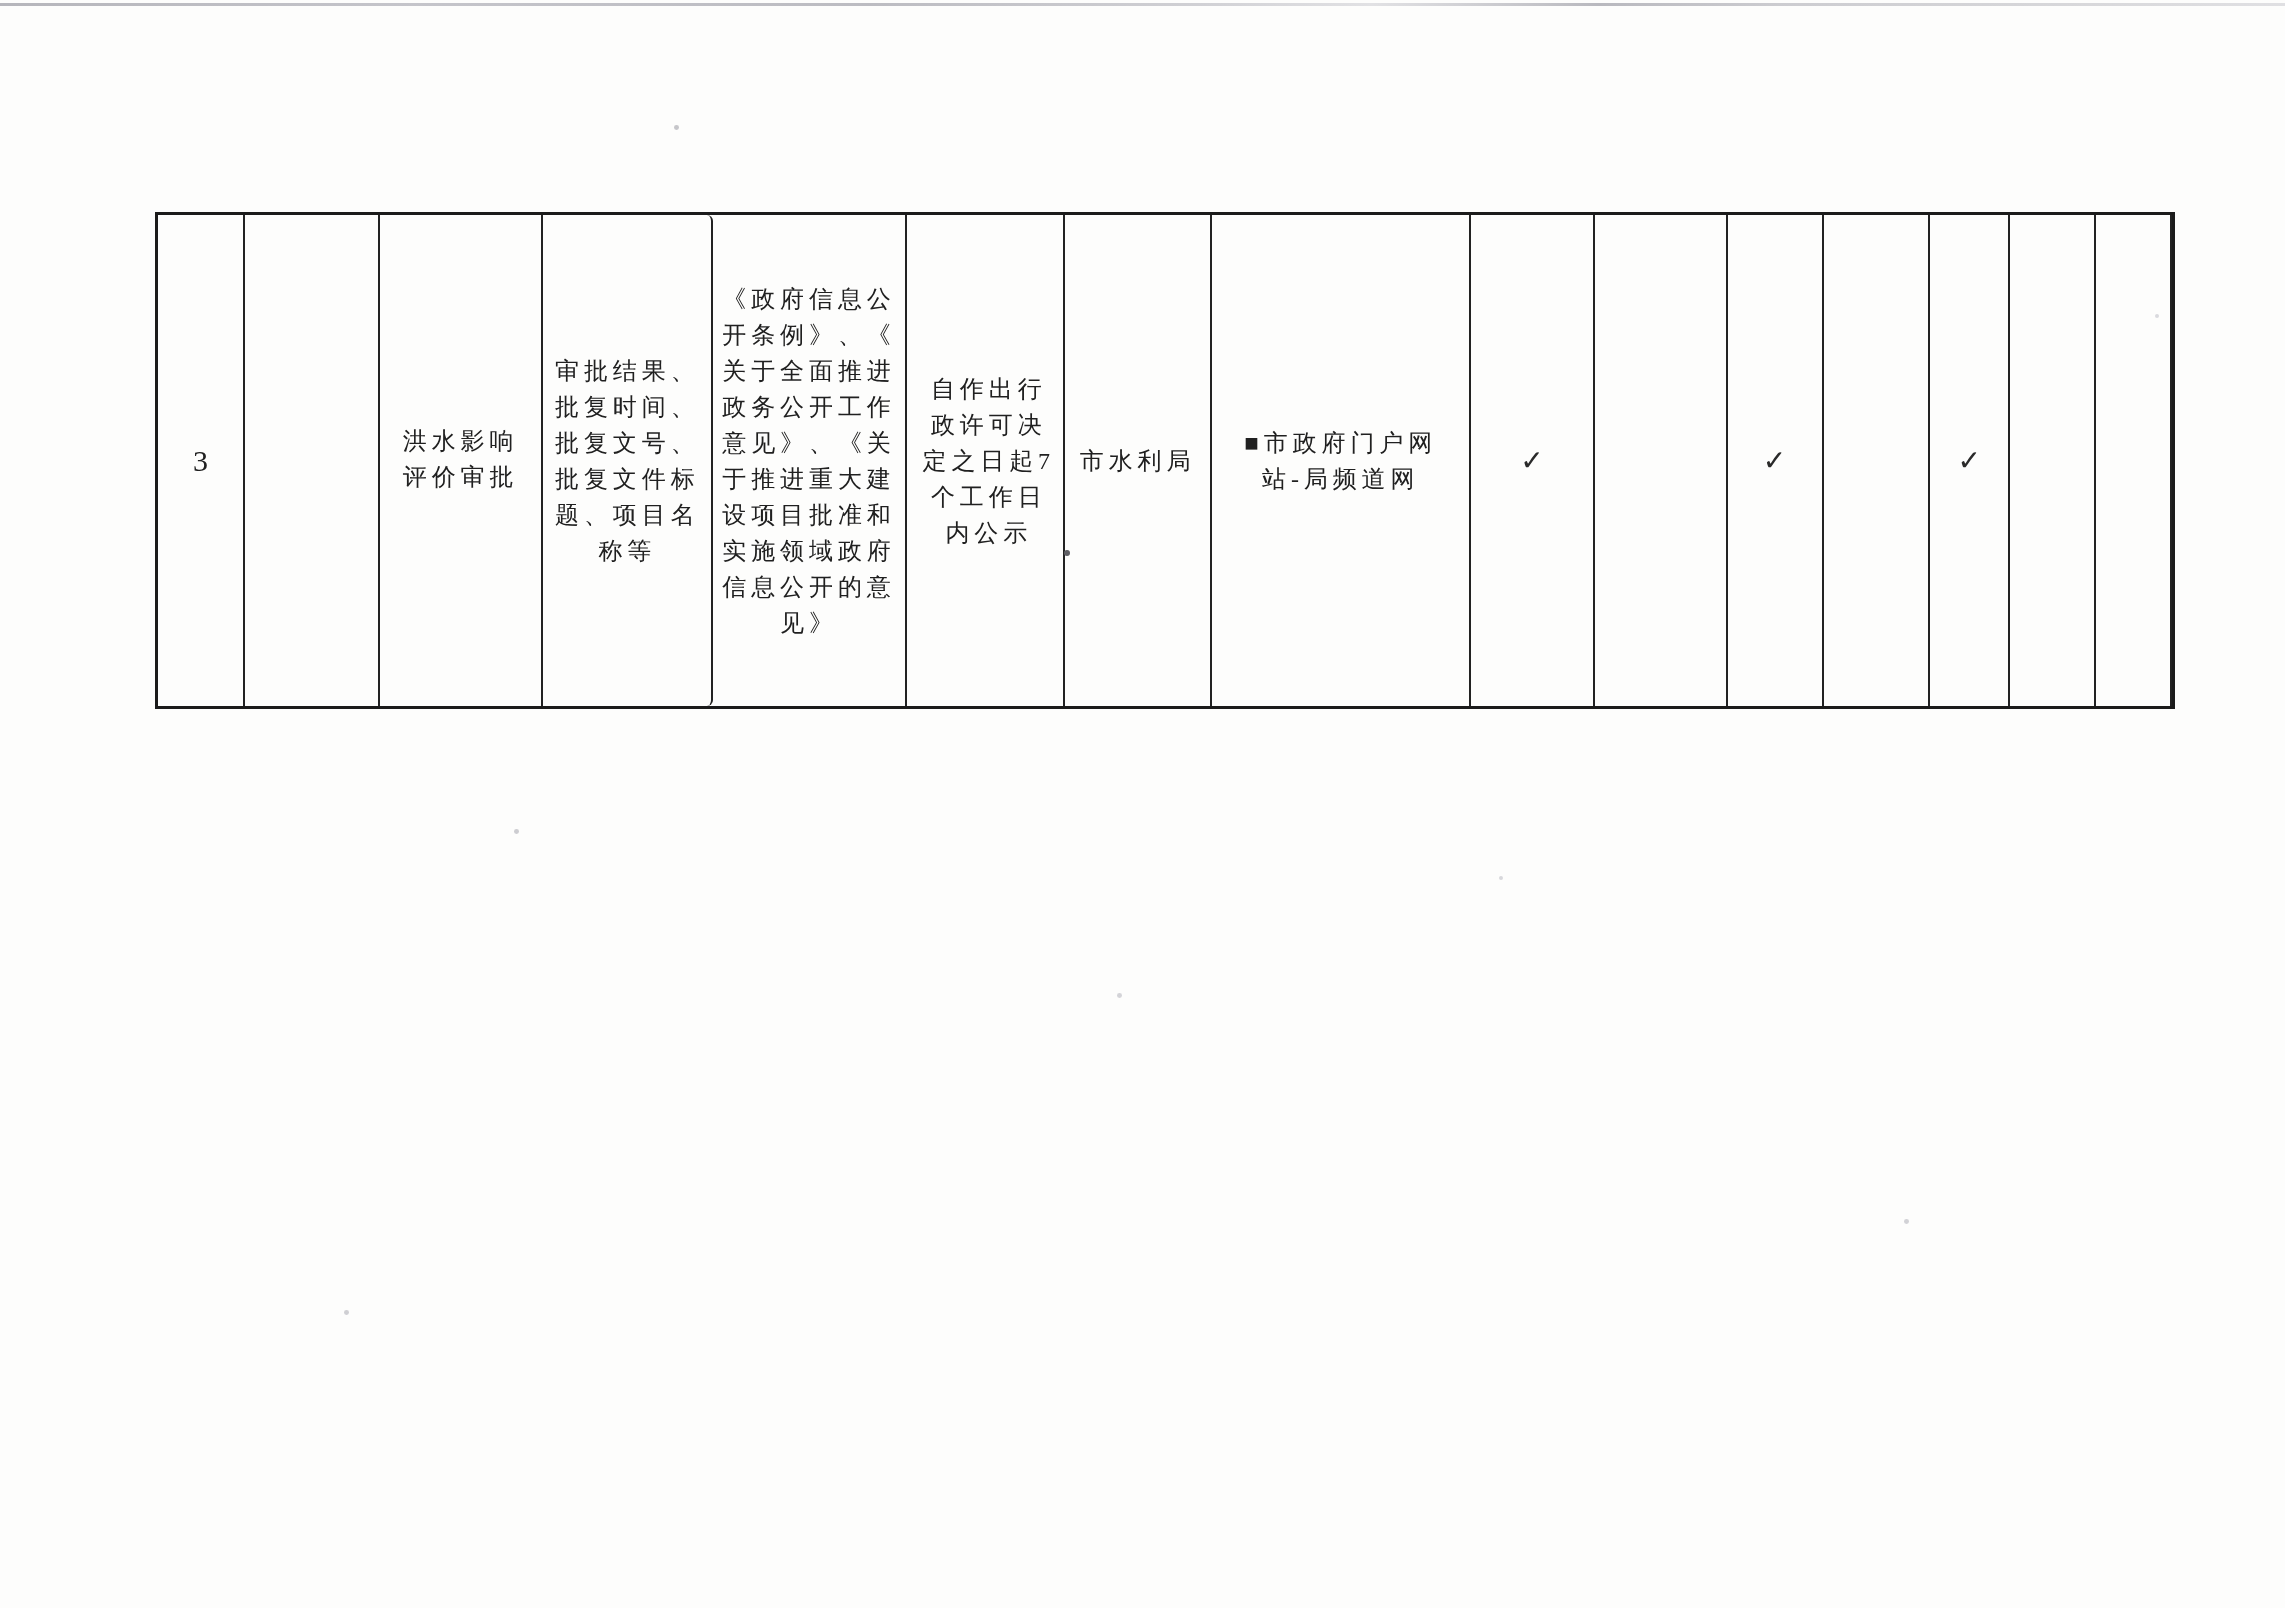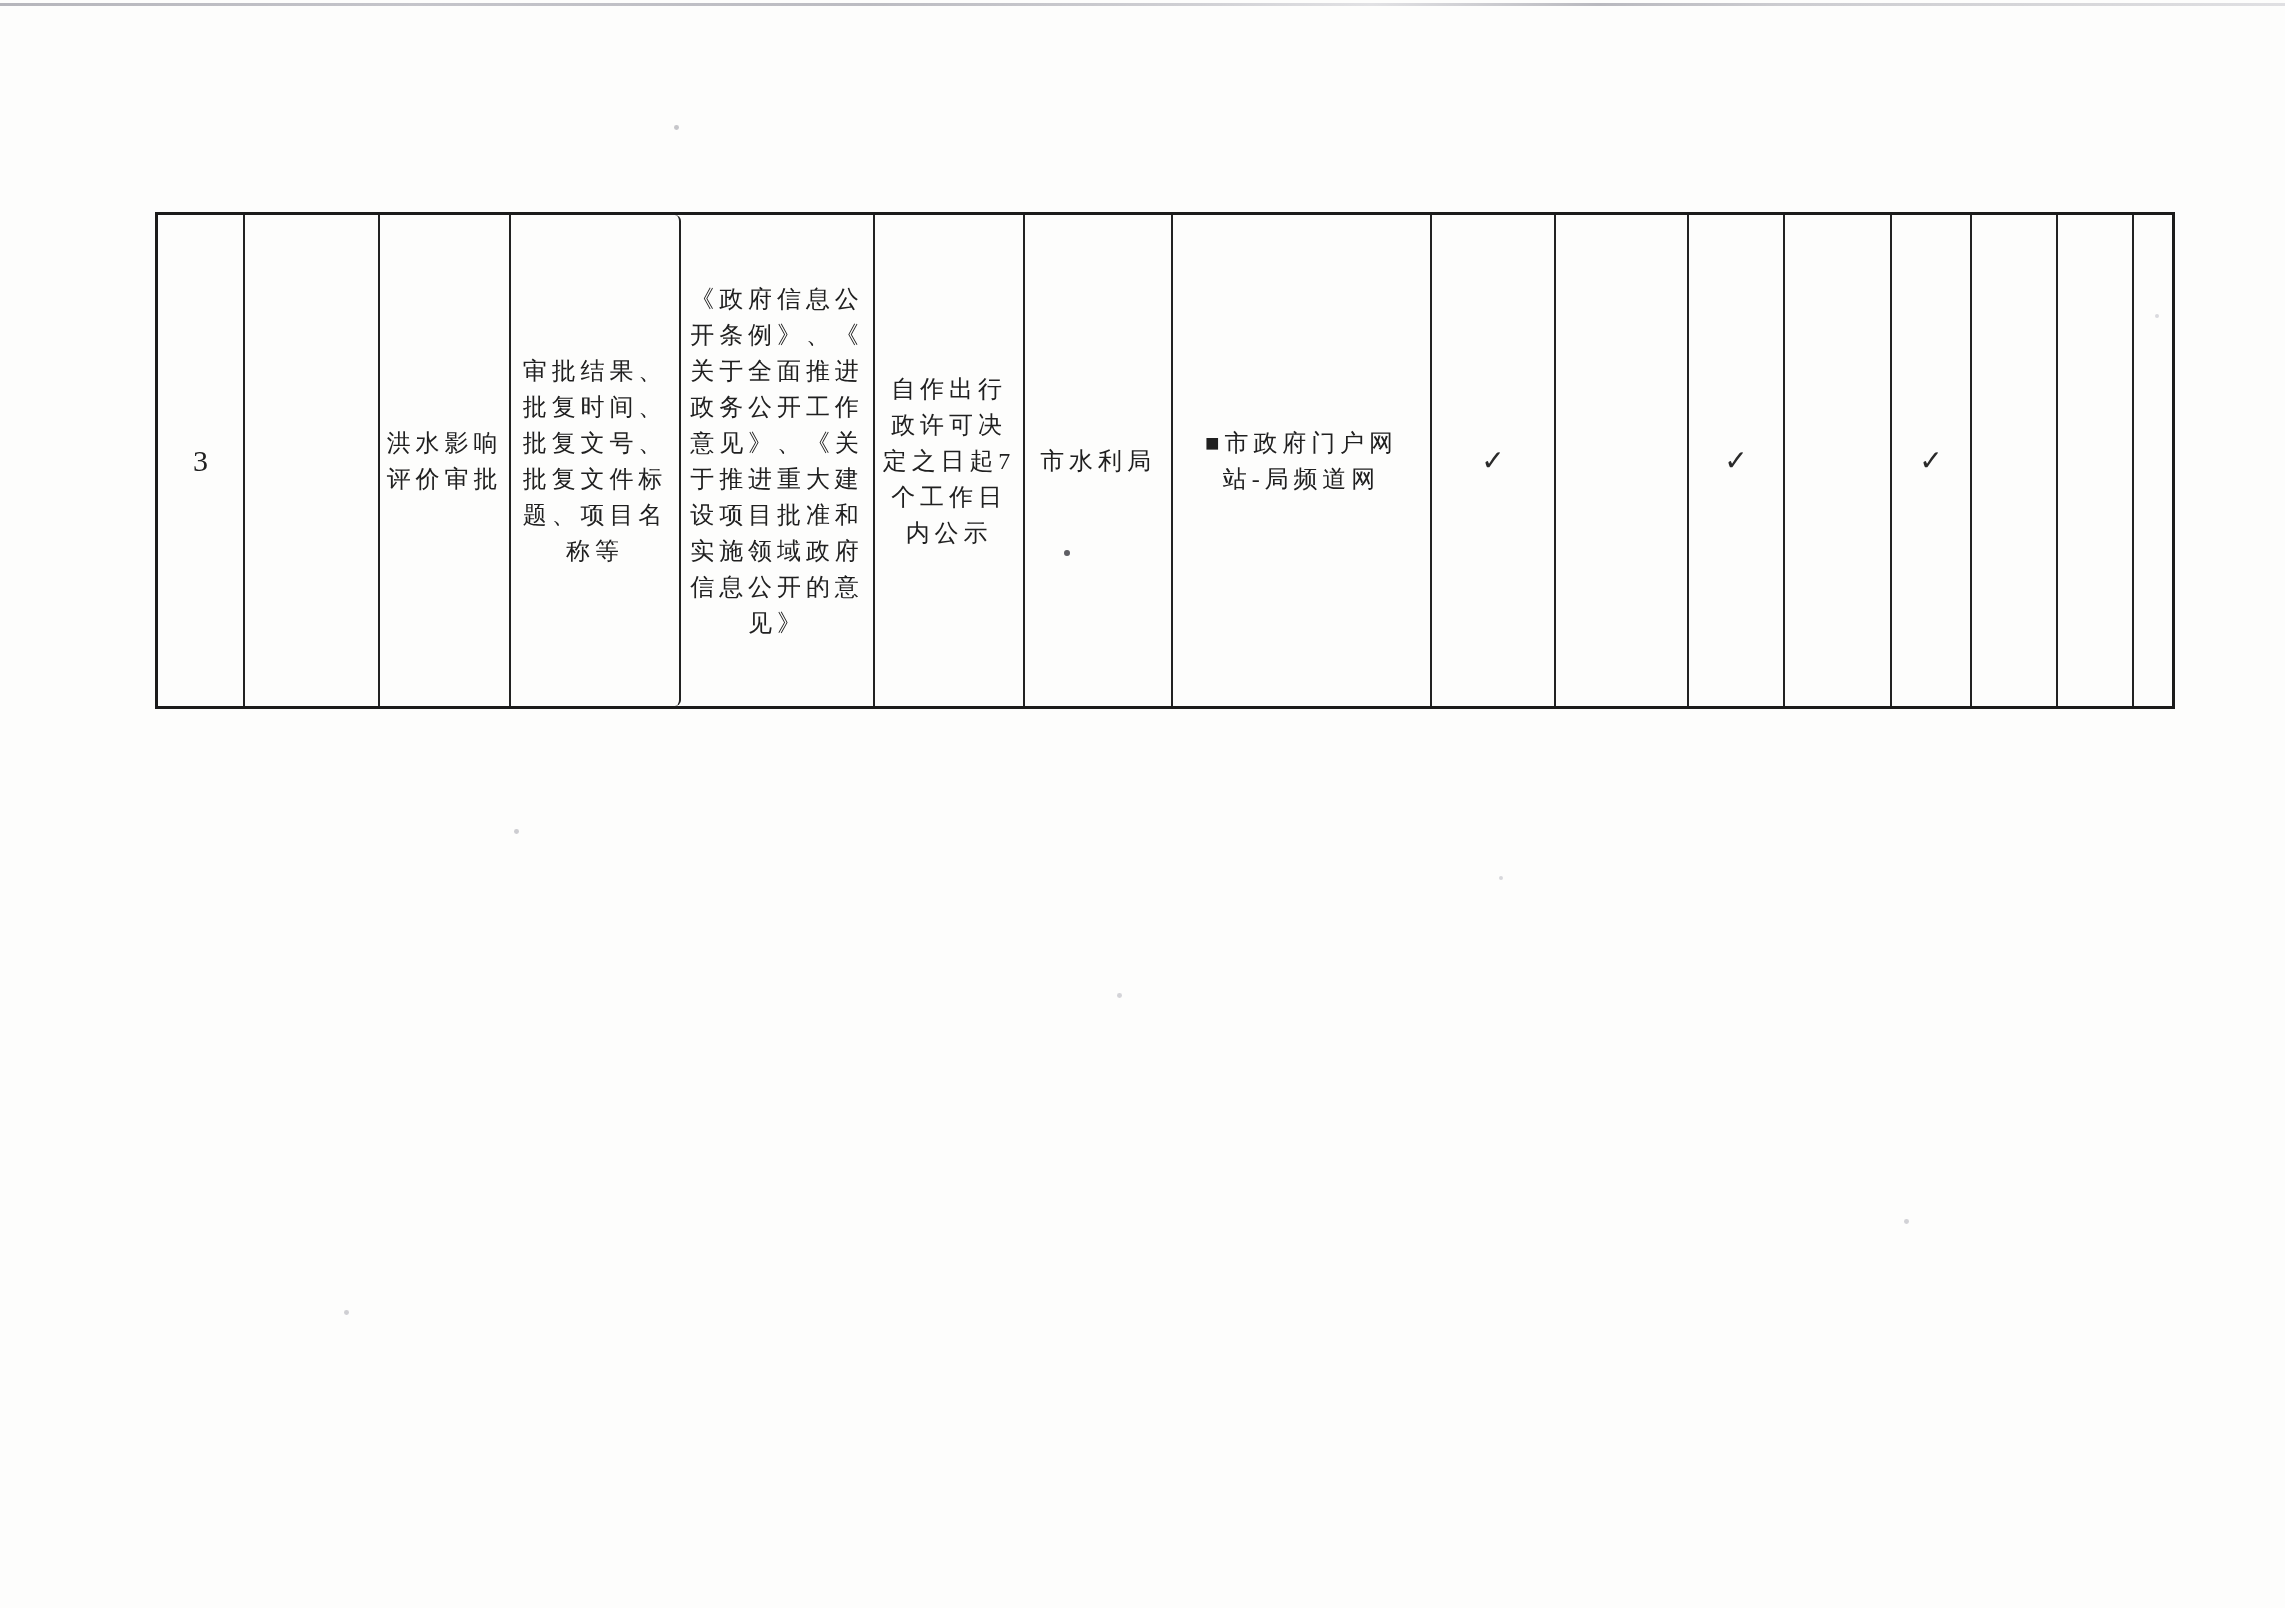--- a/index.html
+++ b/index.html
@@ -70,24 +70,24 @@
   }
   .cell-check .cell-text {
     font-size: 28px;
     letter-spacing: 0;
     color: #2a2a2a;
   }
 
   
   .c0  { width: 87px;  }
   .c1  { width: 135px; }
-  .c2  { width: 131px; }
+  .c2  { width: 164px; font-family: Liberation Mono, monospace; }
   .c3  { width: 170px; border-radius: 6px; }
   .c4  { width: 194px; align-items: center; }
-  .c5  { width: 150px; }
+  .c5  { width: 150px; margin-left: 8px; }
   .c6  { width: 148px; }
   .c7  { width: 259px; }
   .c8  { width: 124px; }
   .c9  { width: 133px; }
   .c10 { width: 96px;  }
   .c11 { width: 107px; }
   .c12 { width: 80px;  }
   .c13 { width: 86px;  }
   .c14 { width: 76px;  }
   .c15 { flex: 1;      }

